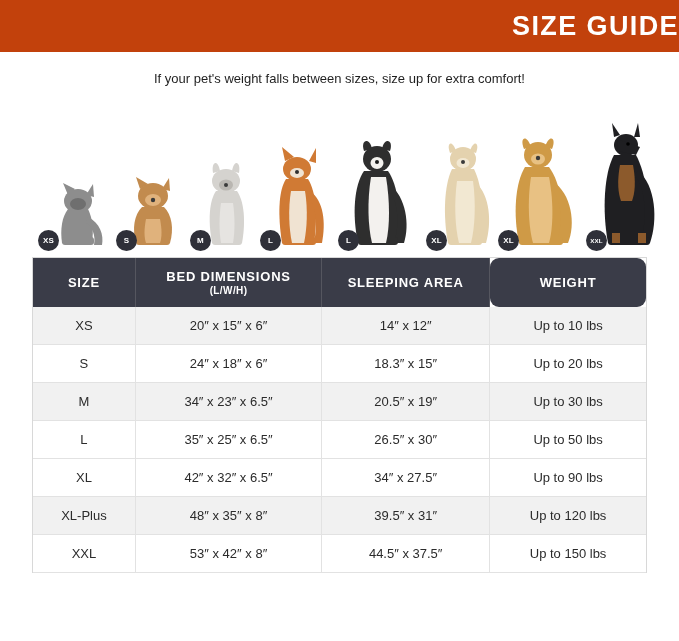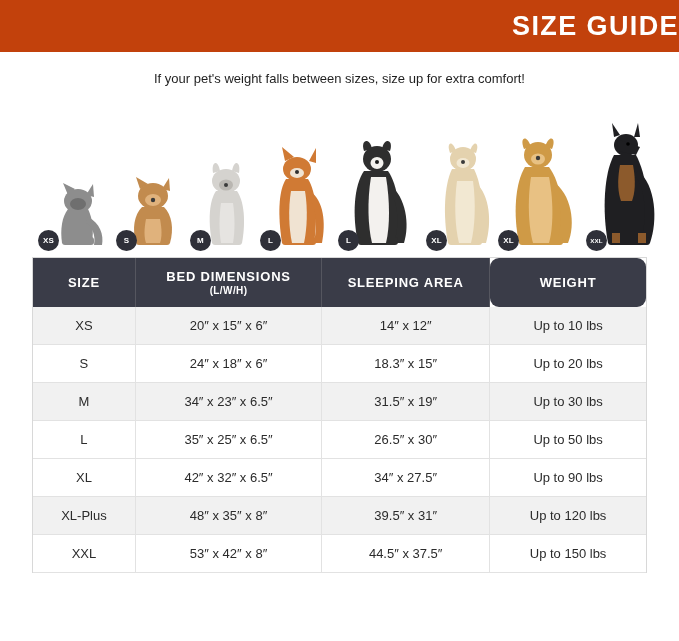--- a/index.html
+++ b/index.html
@@ -345,21 +345,21 @@
         </tr>
         <tr class="plain">
           <td>S</td>
           <td>24″ x 18″ x 6″</td>
           <td>18.3″ x 15″</td>
           <td>Up to 20 lbs</td>
         </tr>
         <tr class="alt">
           <td>M</td>
           <td>34″ x 23″ x 6.5″</td>
-          <td>31.5″ x 19″</td>
+          <td>20.5″ x 19″</td>
           <td>Up to 30 lbs</td>
         </tr>
         <tr class="plain">
           <td>L</td>
           <td>35″ x 25″ x 6.5″</td>
           <td>26.5″ x 30″</td>
           <td>Up to 50 lbs</td>
         </tr>
         <tr class="plain">
           <td>XL</td>

